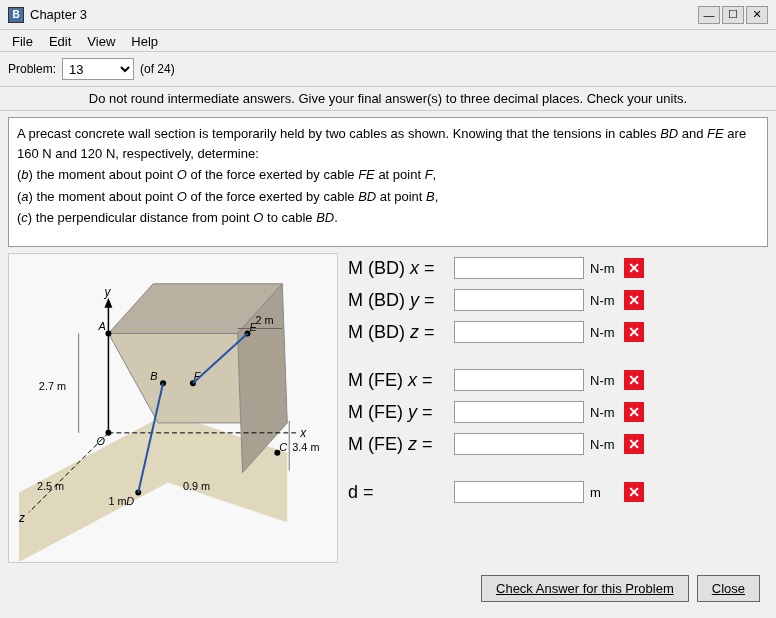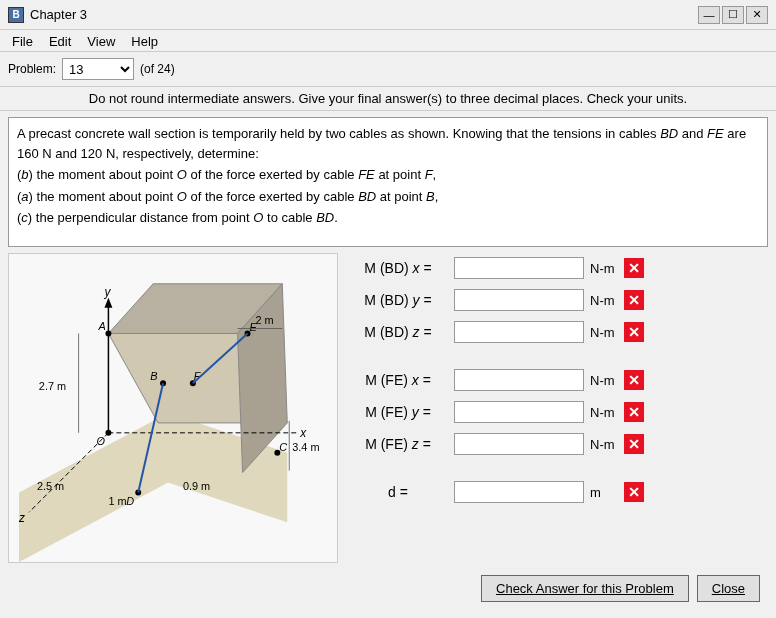--- a/index.html
+++ b/index.html
@@ -106,22 +106,22 @@
       gap: 6px;
     }
     .form-row {
       display: flex;
       align-items: center;
       gap: 6px;
       margin-top: 4px;
     }
     .form-label {
       width: 100px;
-      text-align: center;
-      font-size: 14px;
+      text-align: left;
+      font-size: 18px;
       white-space: nowrap;
     }
     .form-input {
       width: 130px;
       height: 22px;
       border: 1px solid #999;
       background: white;
       padding: 2px 4px;
       font-size: 13px;
     }

